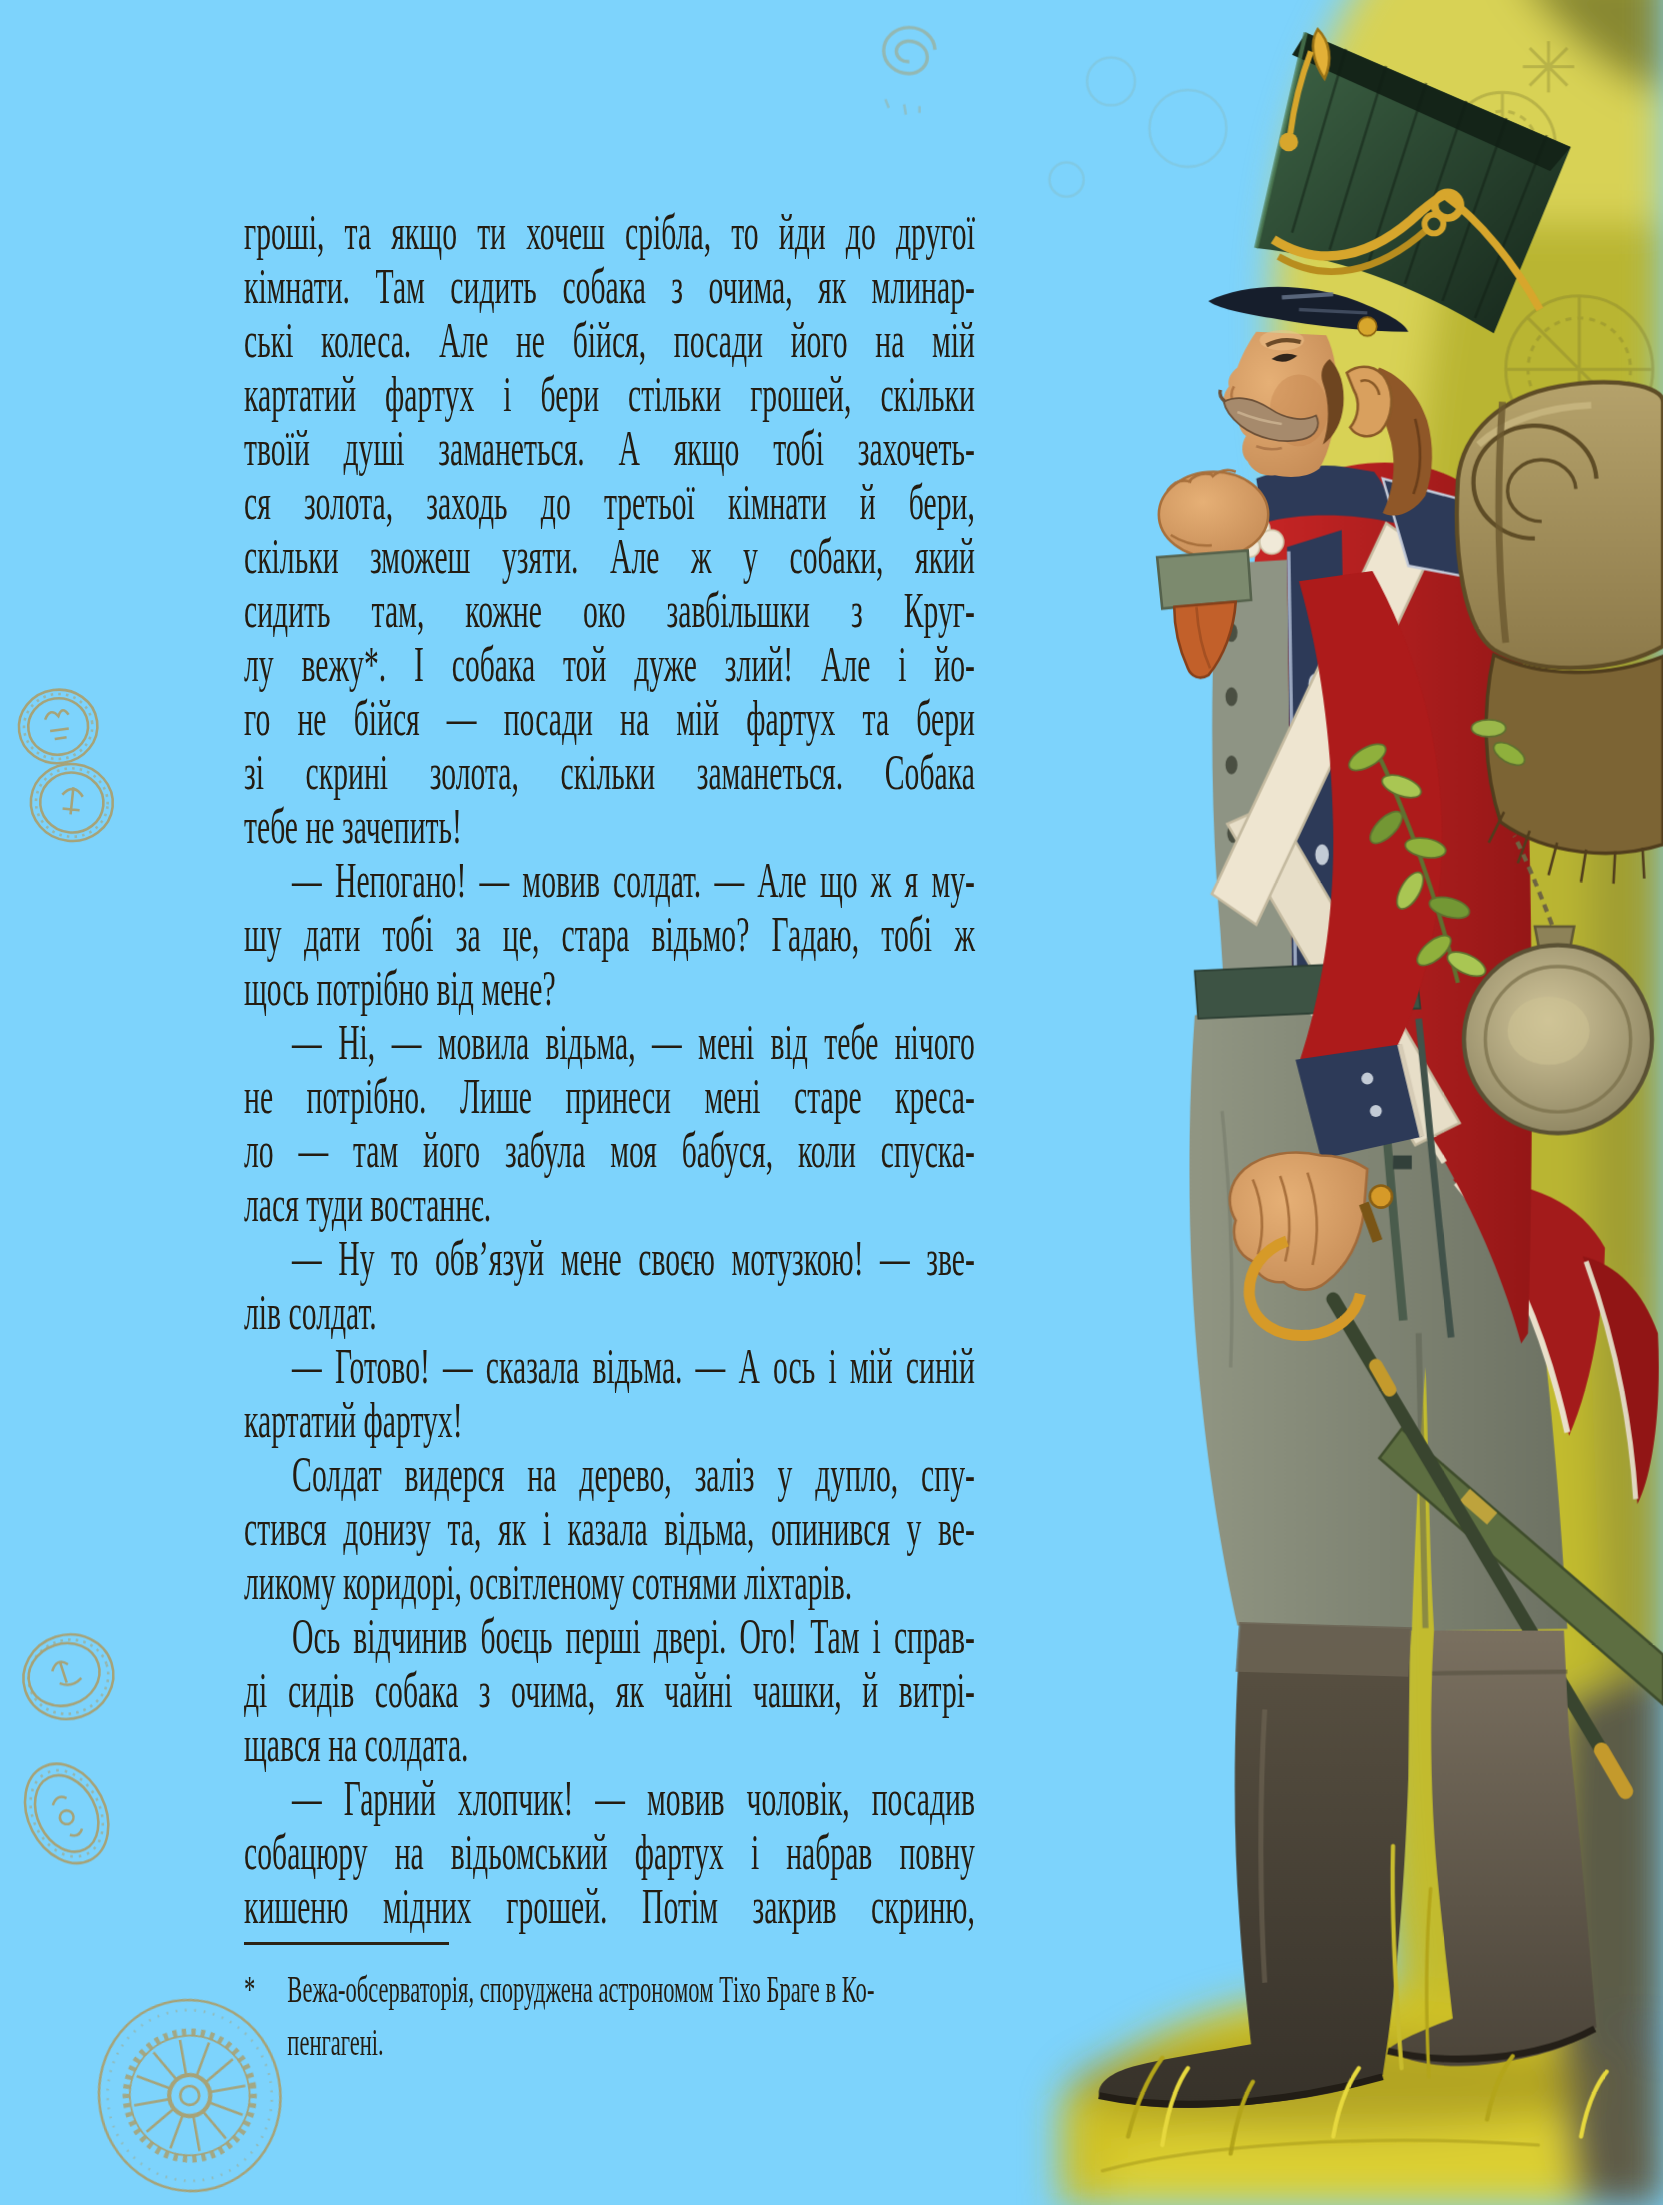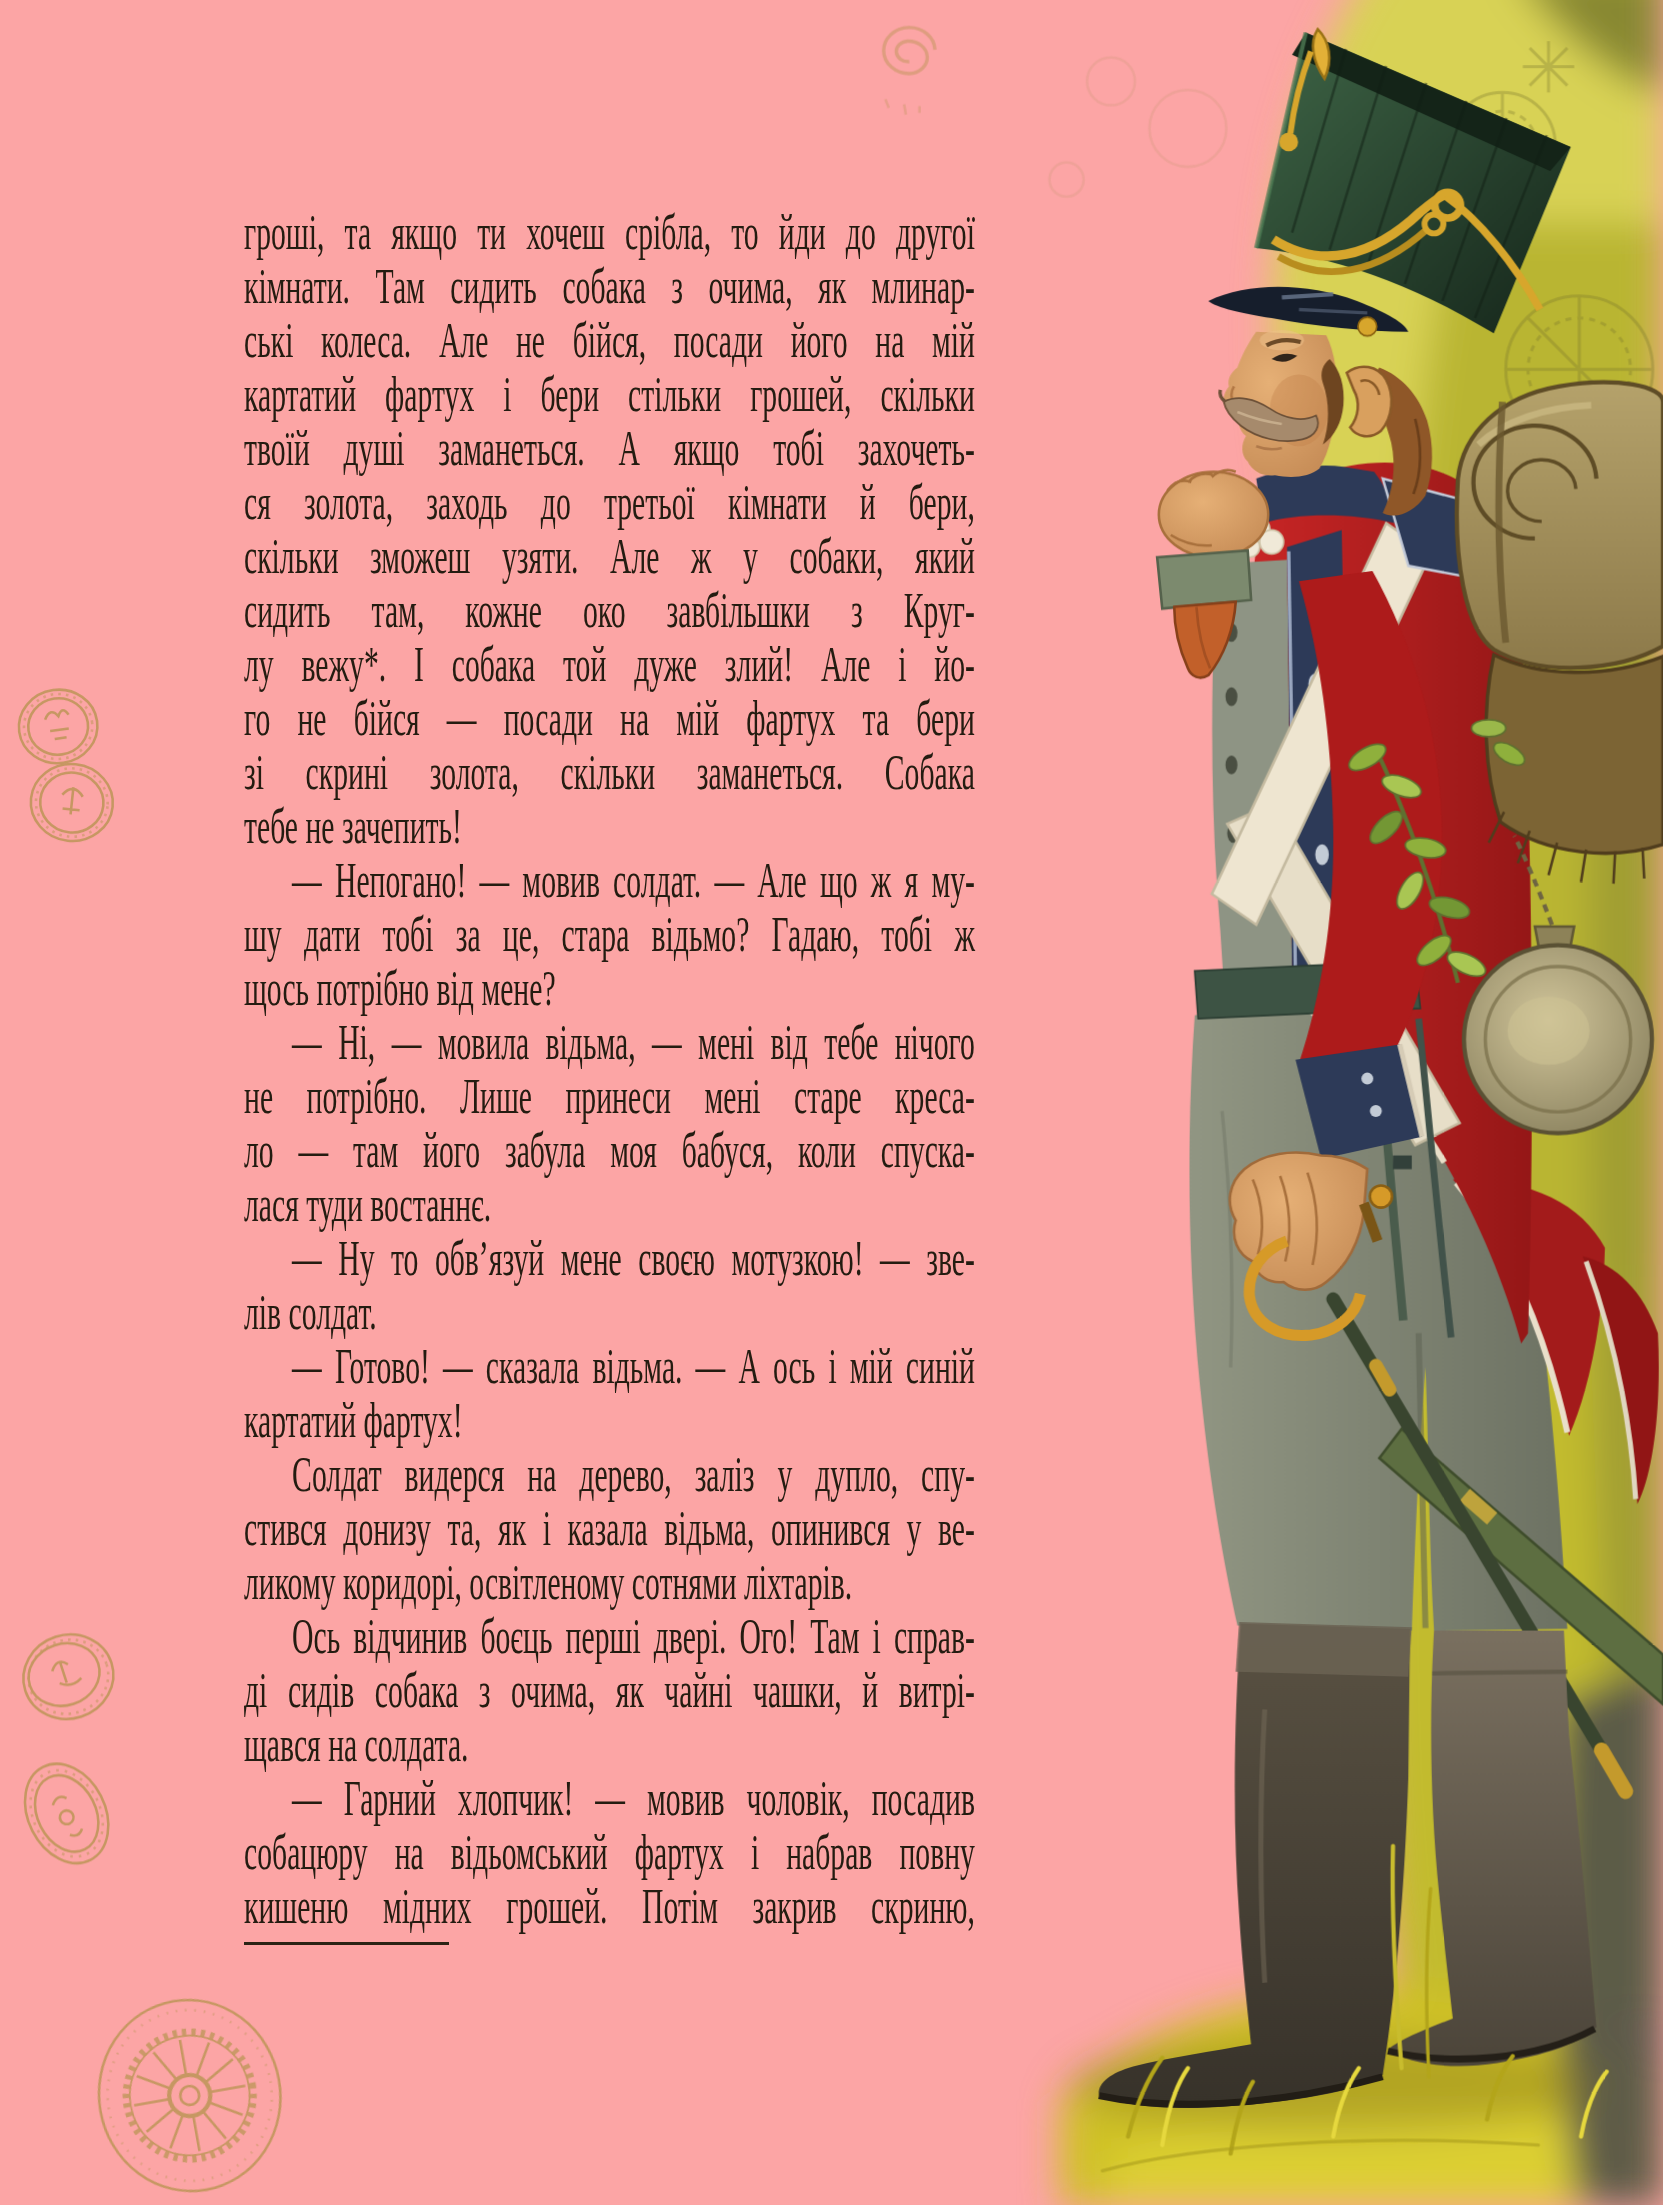--- a/index.html
+++ b/index.html
@@ -1,17 +1,17 @@
 <!DOCTYPE html>
 <html style="font-size:13.7px"><head>
 <meta charset="utf-8">
 <title>Book page</title>
 <style>
   html,body{margin:0;padding:0;background:#e8e4d8;}
-  .page{position:relative;width:1663px;height:2205px;background:#fca5a5;overflow:hidden;
+  .page{position:relative;width:1663px;height:2205px;background:#7dd3fc;overflow:hidden;
         font-family:"Liberation Serif", serif;}
   svg.art{position:absolute;left:0;top:0;z-index:1;}
   .textcol{position:absolute;left:244px;top:205px;width:731px;z-index:2;}
   .line{width:1231px;height:54px;line-height:54px;font-size:50px;color:#241c11;
         text-align:justify;text-align-last:justify;transform:scaleX(0.59375);
         transform-origin:0 0;}
   .line.ind{text-indent:81px;}
   .line.end{text-align-last:left;}
   .fnrule{position:absolute;left:244px;top:1942px;width:205px;height:3.4px;background:#2b2315;z-index:2;}
   .footnote{position:absolute;left:244px;top:1963px;width:731px;z-index:2;}
@@ -369,15 +369,19 @@
       <div class="line end">ликому коридорі, освітленому сотнями ліхтарів.</div>
       <div class="line ind">Ось відчинив боєць перші двері. Ого! Там і справ-</div>
       <div class="line">ді сидів собака з очима, як чайні чашки, й витрі-</div>
       <div class="line end">щався на солдата.</div>
       <div class="line ind">— Гарний хлопчик! — мовив чоловік, посадив</div>
       <div class="line">собацюру на відьомський фартух і набрав повну</div>
       <div class="line">кишеню мідних грошей. Потім закрив скриню,</div>
     </div>
 
 <div class="fnrule"></div>
-
+<div class="footnote">
+  <div class="fnline"><span class="fnmark">*</span><span>Вежа-обсерваторія, споруджена астрономом Тіхо Браге в Ко-</span></div>
+  <div class="fnline cont">пенгагені.</div>
 </div>
 
+</div>
+
 
 </body></html>

